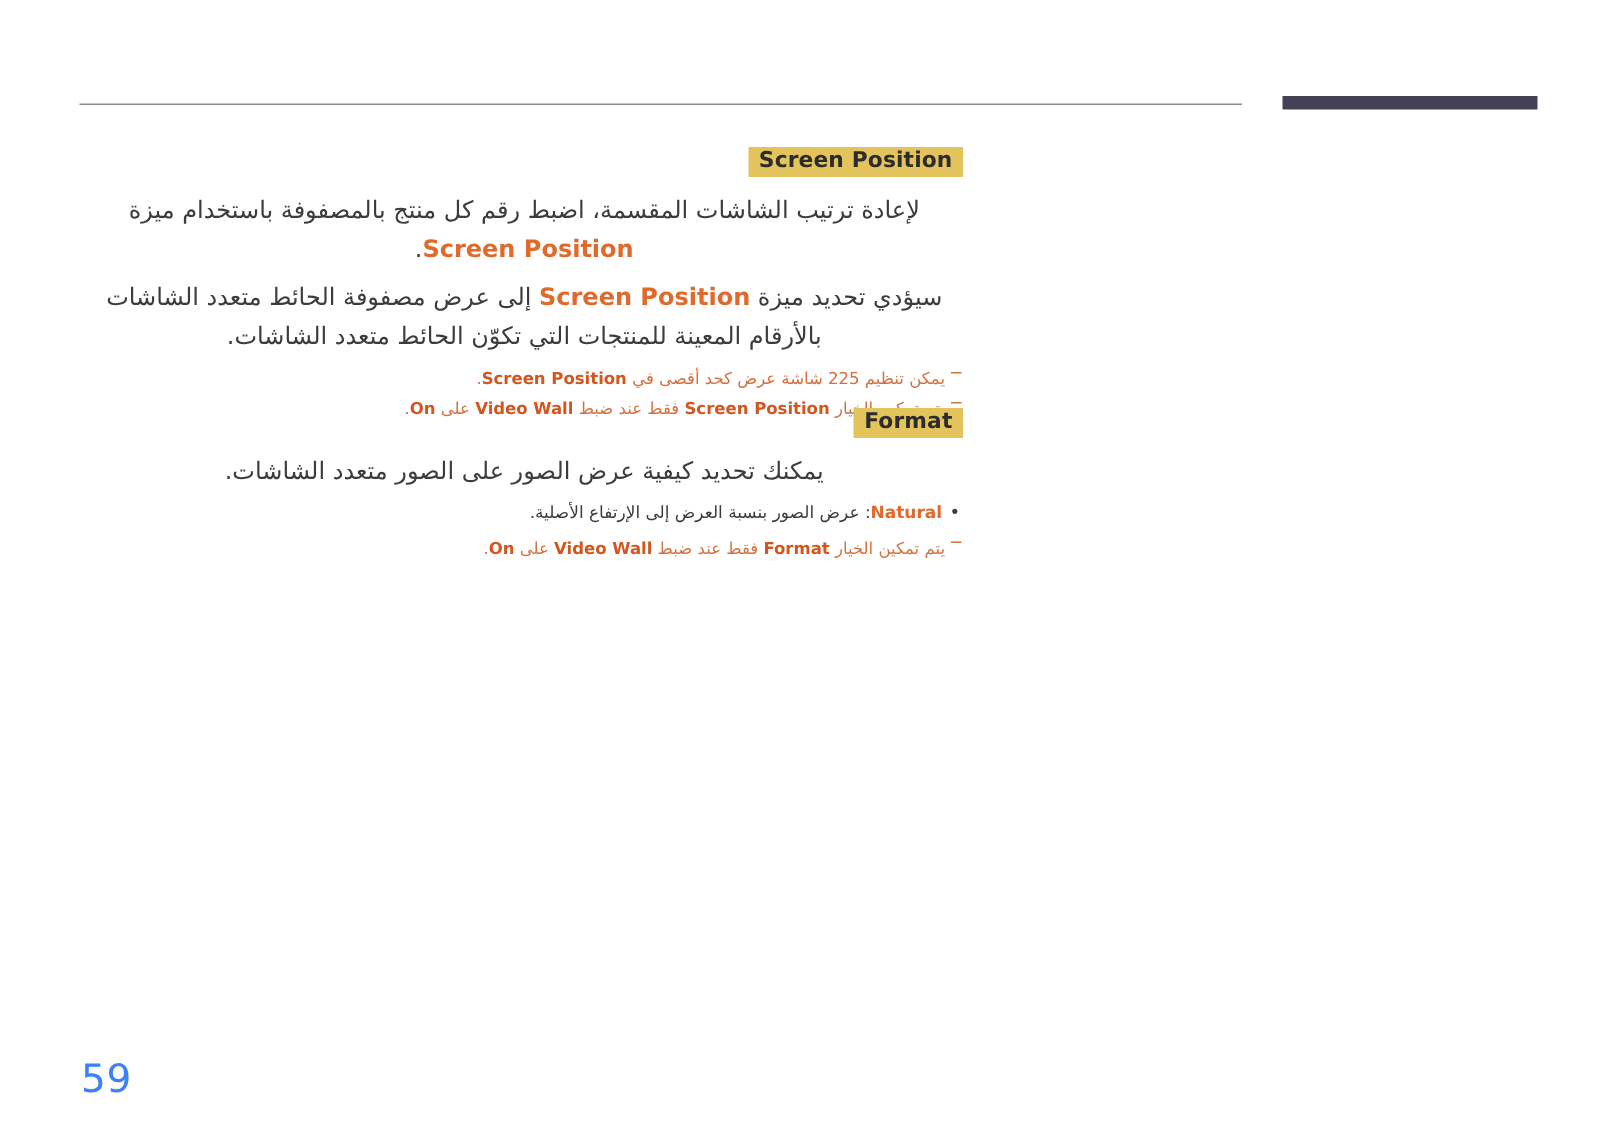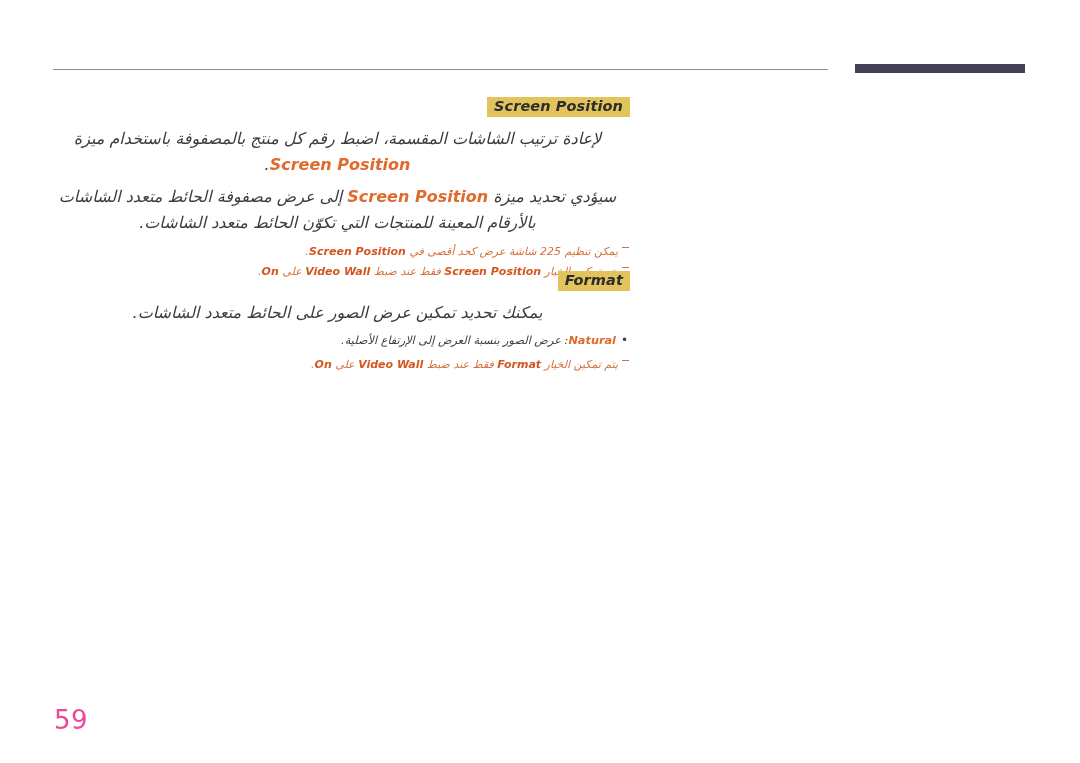--- a/index.html
+++ b/index.html
@@ -31,24 +31,23 @@
     left: 855px;
     top: 64px;
     width: 170px;
     height: 9px;
     background: #444055;
   }
 
   .section {
     position: absolute;
     width: 580px;
-    left: 50px;
+    left: 62px;
     direction: rtl;
     text-align: right;
-    font-style: italic;
   }
   #section-screen-position { top: 96px; }
   #section-format { top: 270px; }
 
   
   .sec-head {
     display: inline-block;
     background: #e3c35c;
     color: #2c2c2c;
     font-size: 14.5px;
@@ -142,21 +141,21 @@
     margin: 0 2px;
   }
   .key-enter svg { display: block; }
 
   
   .page-num {
     position: absolute;
     left: 54px;
     top: 705px;
     font-size: 26px;
-    color: #ec4899;
+    color: #3b82f6;
     letter-spacing: .5px;
     direction: ltr;
   }
 </style>
 </head>
 <body>
 
 <div class="hdr-rule-left"></div>
 <div class="hdr-rule-right"></div>
 
@@ -185,21 +184,21 @@
   </div>
 </div>
 
 <div class="section" id="section-format">
 
   <div class="sec-head-wrap">
     <span class="sec-head">Format</span>
   </div>
 
   <p class="body">
-    <span>يمكنك تحديد تمكين عرض الصور على الحائط متعدد الشاشات.</span>
+    <span>يمكنك تحديد كيفية عرض الصور على الصور متعدد الشاشات.</span>
   </p>
 
   <ul class="bullets">
     <li>
       <span class="ui-b">Natural</span><span>: عرض الصور بنسبة العرض إلى الإرتفاع الأصلية.</span>
     </li>
   </ul>
 
   <div class="notes">
     <p class="note">

